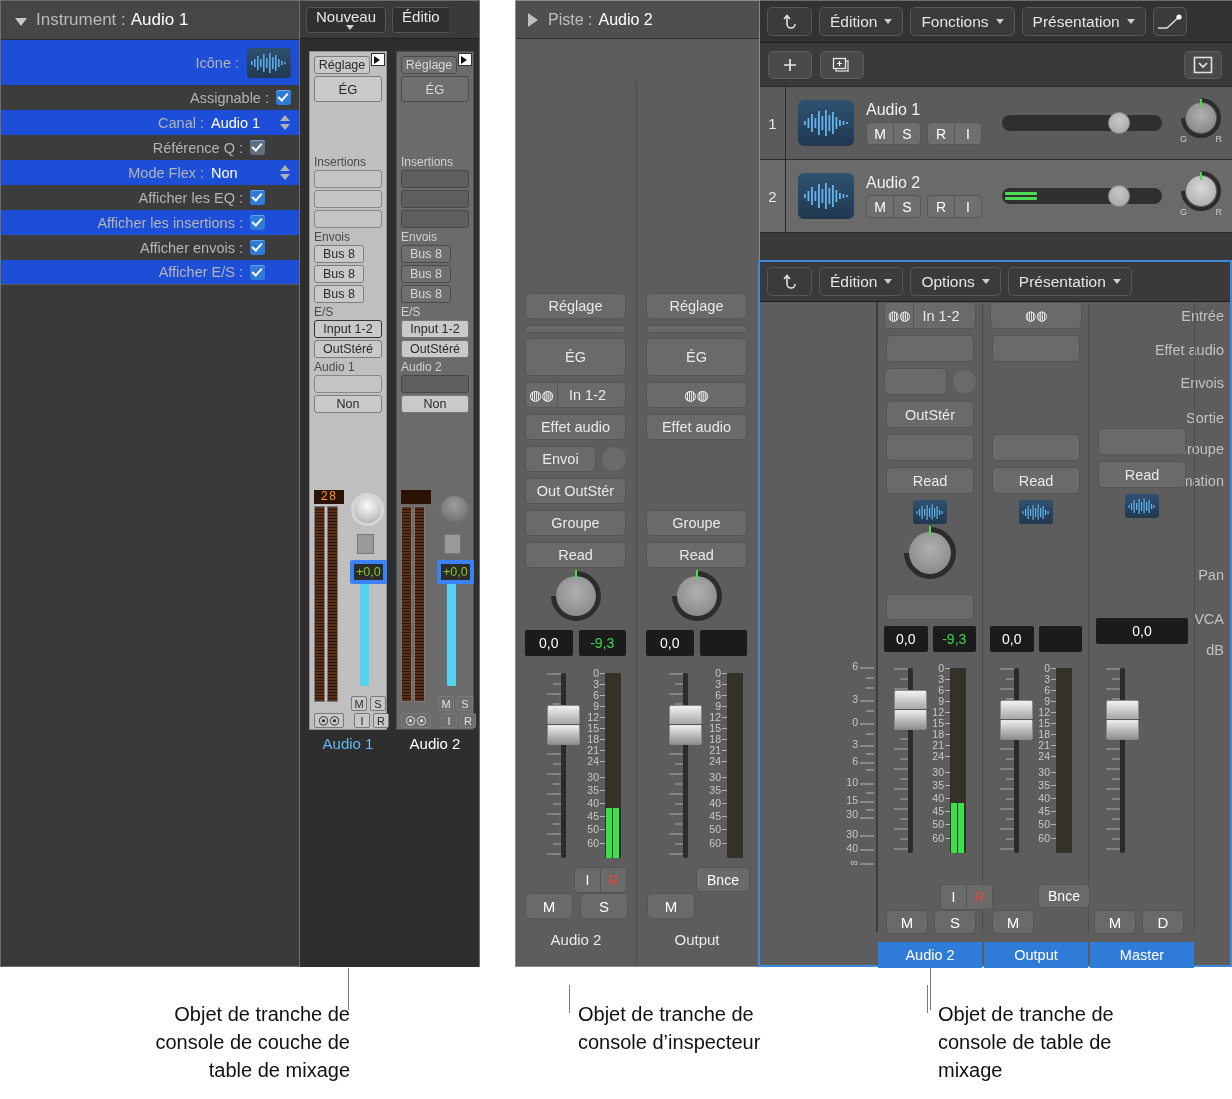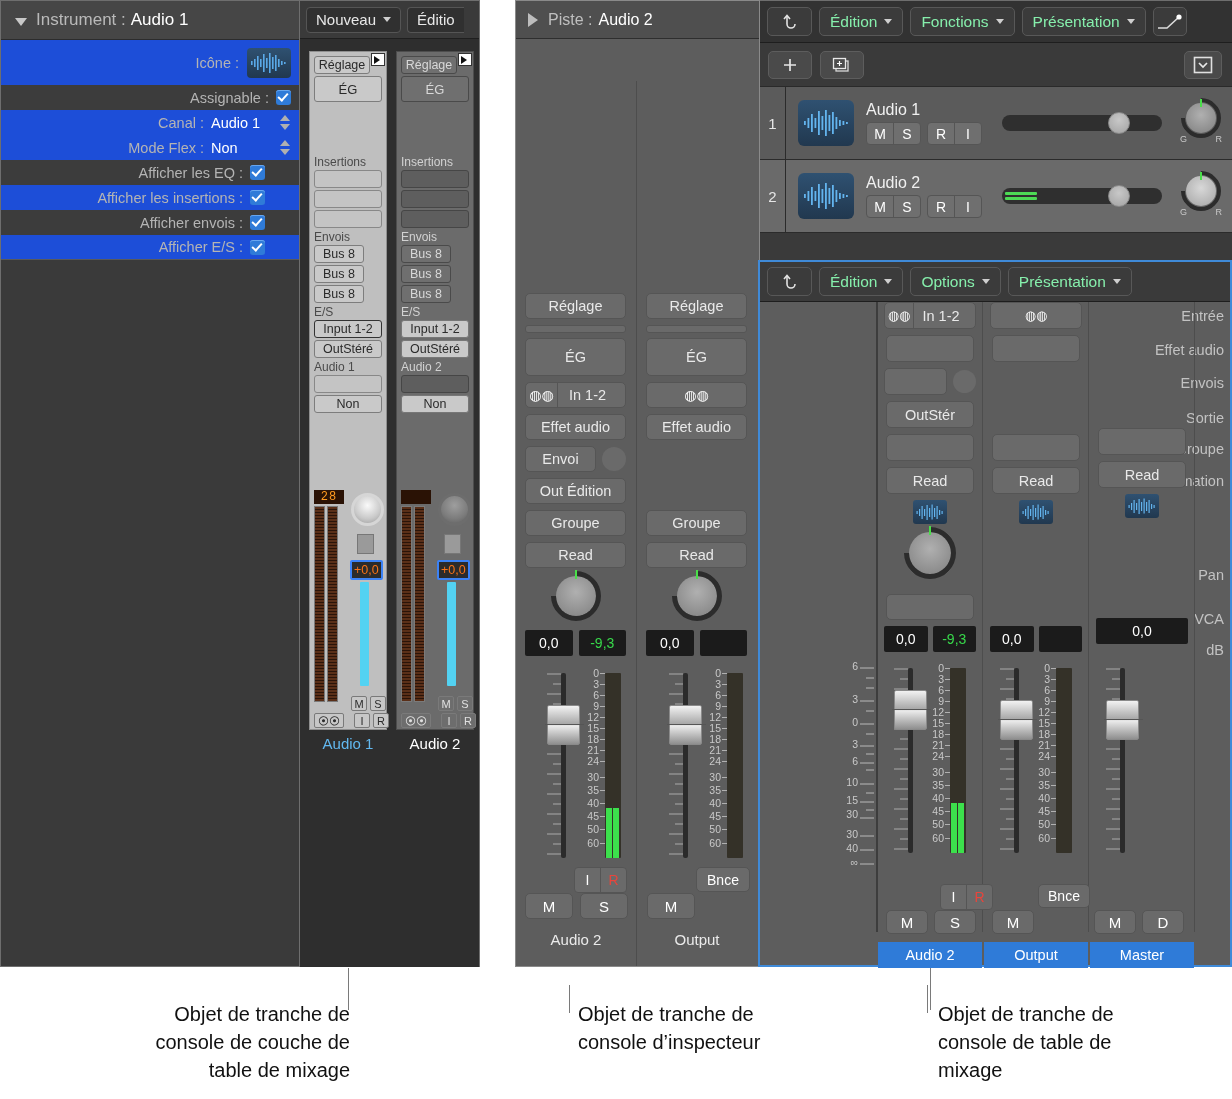--- a/index.html
+++ b/index.html
@@ -43,21 +43,21 @@
   .wave-box.sm{width:32px;height:22px;border-radius:3px;}
   .wave-box.tiny{width:26px;height:18px;border-radius:3px;}
   
   #layer-mixer{left:300px;top:0;width:180px;height:967px;background:#2e2e2e;
                border-top:1px solid #6e6e6e;border-right:1px solid #6e6e6e;
                box-sizing:border-box;}
   .menubar{height:38px;background:#3a3a3a;display:flex;align-items:center;
            border-bottom:1px solid #1f1f1f;box-sizing:border-box;}
   .menubtn{height:26px;background:#303030;border:1px solid #555;border-radius:4px;
            color:#e8e8e8;font-size:15px;display:flex;align-items:center;
-           padding:0 9px;margin-left:6px;white-space:nowrap;box-sizing:border-box;}
+           padding:0 9px;margin-left:6px;white-space:nowrap;box-sizing:border-box;flex-direction:column;}
   .chev{width:0;height:0;border-top:5px solid #cfcfcf;border-left:4px solid transparent;
         border-right:4px solid transparent;margin-left:7px;}
   .cs{position:absolute;top:50px;width:78px;height:679px;box-sizing:border-box;}
   .cs.lightstrip{background:#bfbfbf;border:1px solid #8f8f8f;}
   .cs.darkstrip{background:#6b6b6b;border:1px solid #4d4d4d;}
   .cs .btnL{height:18px;margin:2px 4px;border-radius:3px;font-size:12.5px;
             display:flex;align-items:center;justify-content:center;box-sizing:border-box;}
   .lightstrip .btnL{background:#c9c9c9;border:1px solid #7d7d7d;color:#2a2a2a;}
   .darkstrip .btnL{background:#6f6f6f;border:1px solid #4a4a4a;color:#d8d8d8;}
   .lightstrip .slot{background:#c4c4c4;border:1px solid #888;}
@@ -75,21 +75,21 @@
       border:1px solid #7a7a7a;box-sizing:border-box;}
   .numled{background:#2a1205;color:#ff9a20;font-size:12px;
           font-family:"Liberation Mono","DejaVu Sans Mono",monospace;
           text-align:center;letter-spacing:1px;}
   .knobL{border-radius:50%;background:radial-gradient(circle at 50% 35%,#fafafa,#c9c9c9 60%,#9a9a9a 100%);
          border:3px solid #d6d6d6;box-sizing:border-box;}
   .knobD{border-radius:50%;background:radial-gradient(circle at 50% 35%,#9e9e9e,#7c7c7c 60%,#5d5d5d 100%);
          border:3px solid #6d6d6d;box-sizing:border-box;}
   .faderTrack{position:absolute;width:9px;background:#53d2f2;border-radius:1px;}
   .faderCap{position:absolute;width:15px;height:18px;background:#9a9a9a;border:1px solid #777;}
-  .dbTag{position:absolute;background:#2b2b2b;border:2px solid #3b82f6;color:#f97316;
+  .dbTag{position:absolute;background:#2b2b2b;border:4px solid #3b82f6;color:#84cc16;
          font-size:12.5px;padding:1px 2px;border-radius:2px;}
   .tinybtn{border:1px solid #7a7a7a;border-radius:2px;font-size:11px;
            display:flex;align-items:center;justify-content:center;box-sizing:border-box;}
   .lightstrip .tinybtn{background:#c7c7c7;color:#2b2b2b;}
   .darkstrip .tinybtn{background:#6d6d6d;color:#e0e0e0;}
   .csname{position:absolute;top:734px;width:78px;text-align:center;font-size:15px;}
   
   #insp{left:515px;top:0;width:245px;height:967px;background:#5d5d5d;
         border:1px solid #8a8a8a;box-sizing:border-box;}
   .ihdr{height:38px;background:#4a4a4a;border-bottom:1px solid #2e2e2e;
@@ -123,21 +123,21 @@
   .knobI .ring{position:absolute;left:-5px;top:-5px;right:-5px;bottom:-5px;border-radius:50%;
          border:5px solid #2c2c2c;border-top-color:transparent;box-sizing:border-box;
          transform:rotate(-45deg);}
   .knobI .tick{position:absolute;left:50%;top:-6px;margin-left:-1px;width:2px;height:9px;background:#4ade4a;}
   
   #right-top{left:760px;top:0;width:472px;height:260px;background:#3a3a3a;
              border-top:1px solid #6e6e6e;box-sizing:border-box;}
   .rtoolbar{height:42px;background:#323232;display:flex;align-items:center;
             border-bottom:1px solid #1e1e1e;box-sizing:border-box;}
   .rbtn{height:29px;background:#3b3b3b;border:1px solid #585858;border-radius:5px;
-        color:#86efac;font-size:15.5px;display:flex;align-items:center;padding:0 10px;
+        color:#e5e5e5;font-size:15.5px;display:flex;align-items:center;padding:0 10px;
         margin-left:7px;box-sizing:border-box;white-space:nowrap;}
   .tbar2{height:44px;background:#3a3a3a;display:flex;align-items:center;
          border-bottom:1px solid #2a2a2a;box-sizing:border-box;}
   .sqbtn{width:44px;height:28px;background:#4a4a4a;border:1px solid #5d5d5d;border-radius:5px;
          display:flex;align-items:center;justify-content:center;margin-left:8px;box-sizing:border-box;}
   .trackrow{height:73px;display:flex;align-items:center;box-sizing:border-box;
             border-bottom:1px solid #2b2b2b;}
   .trackrow.a{background:#5b5b5b;} .trackrow.b{background:#6a6a6a;}
   .tnum{width:25px;text-align:center;color:#e6e6e6;font-size:15px;}
   .msri{display:flex;gap:6px;margin-top:3px;}
@@ -195,20 +195,25 @@
 
   <div class="prow even">
     <span>Assignable :</span>
     <span class="chk"></span>
   </div>
   <div class="prow odd">
     <span>Canal :</span>
     <span class="pval">Audio 1</span>
     <span class="stepper"></span>
   </div>
+  <div class="prow even">
+    <span>Référence Q :</span>
+    <span class="chk dim"></span>
+    <span style="width:26px"></span>
+  </div>
   <div class="prow odd">
     <span>Mode Flex :</span>
     <span class="pval">Non</span>
     <span class="stepper"></span>
   </div>
   <div class="prow even">
     <span>Afficher les EQ :</span>
     <span class="chk"></span>
       <span style="width:26px"></span>
   </div>
@@ -346,21 +351,21 @@
     <div class="ib" style="height:38px;">ÉG</div>
     <div class="ib" style="padding:0;position:relative;">
       <span style="position:absolute;left:0;top:0;width:31px;height:100%;display:flex;align-items:center;justify-content:center;border-right:1px solid #555;color:#fff;font-size:14px;">◍◍</span>
       <span style="margin-left:24px;">In 1-2</span>
     </div>
     <div class="ib">Effet audio</div>
     <div style="display:flex;align-items:center;margin:0 8px 6px 8px;gap:6px;">
       <div class="ib" style="flex:1;margin:0;">Envoi</div>
       <div style="width:24px;height:24px;border-radius:50%;background:#6a6a6a;"></div>
     </div>
-    <div class="ib">Out Édition</div>
+    <div class="ib">Out OutStér</div>
     <div class="ib">Groupe</div>
     <div class="ib">Read</div>
     <div style="display:flex;justify-content:center;margin:8px 0 0 0;">
       <div class="knobI" style="width:40px;height:40px;">
         <div class="ring"></div>
           <div class="tick"></div>
       </div>
     </div>
     <div style="display:flex;gap:6px;margin:14px 8px 0 8px;">
       <div class="dbbox" style="flex:1;">0,0</div>

